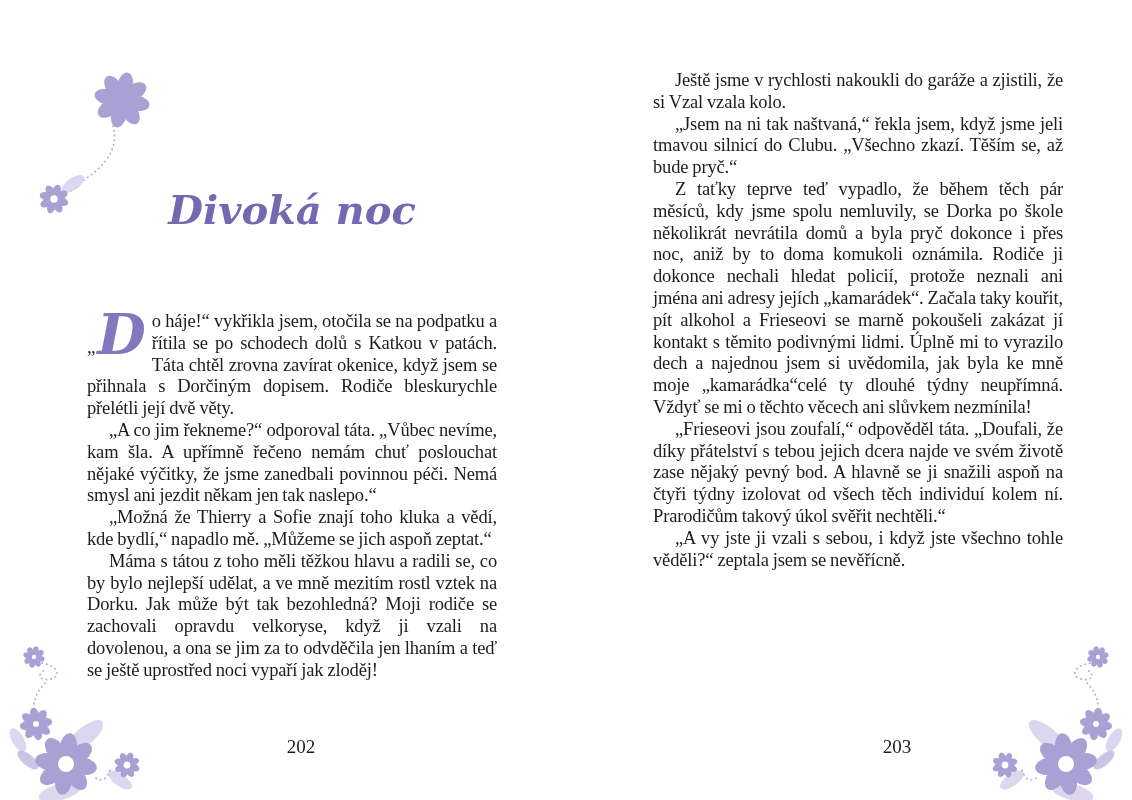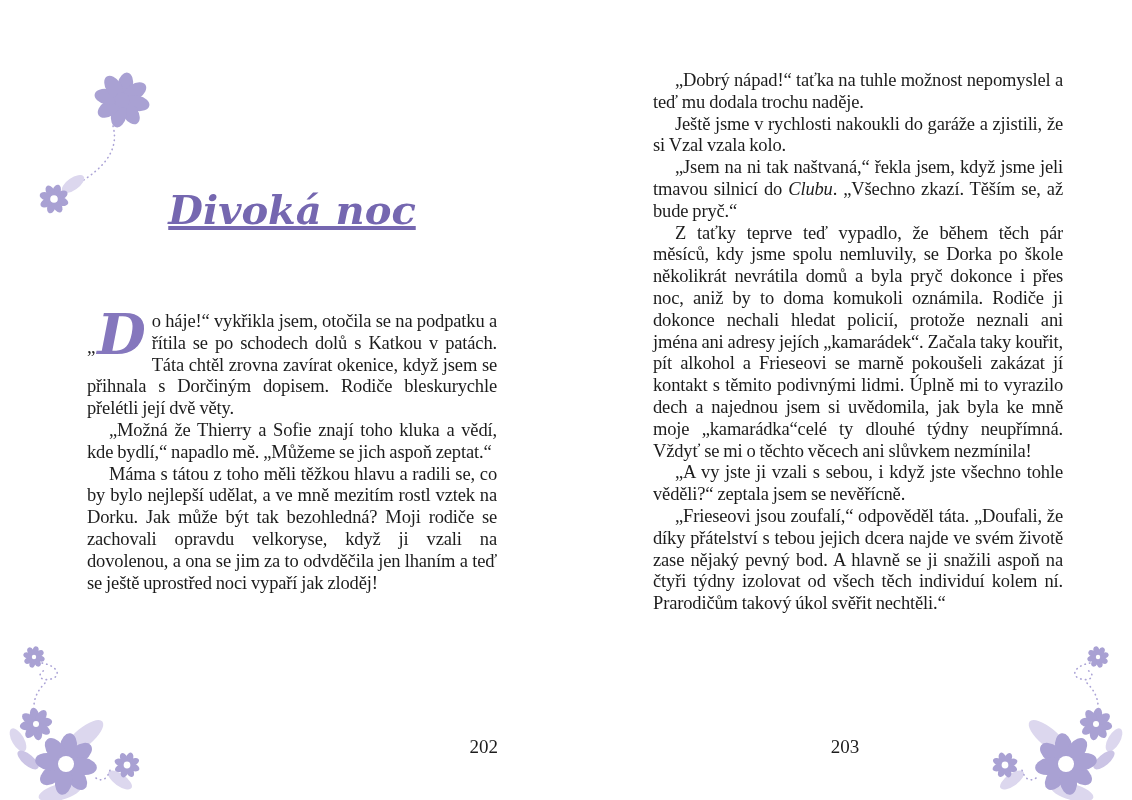--- a/index.html
+++ b/index.html
@@ -4,21 +4,21 @@
 <style>
   html,body{margin:0;padding:0;}
   body{
     width:1132px;height:800px;background:#ffffff;position:relative;
     overflow:hidden;font-family:"Liberation Serif", serif;color:#1c1c1c;
   }
   .spread{position:absolute;inset:0;}
   .chapter-title{
     position:absolute;left:87px;top:186px;width:410px;text-align:center;
     font-family:"DejaVu Serif", serif;font-style:italic;font-weight:700;
-    font-size:40px;color:#7567b0;letter-spacing:0px;text-decoration:underline;
+    font-size:40px;color:#7567b0;letter-spacing:0px;
   }
   .text-block{
     position:absolute;width:410px;
     font-size:18.5px;line-height:21.8px;text-align:justify;
     letter-spacing:-0.15px;word-spacing:-0.5px;
   }
   .left-body{left:87px;top:311px;}
   .right-body{left:653px;top:70px;}
   .text-block p{margin:0;text-indent:22px;}
   .text-block p.first{text-indent:0;}
@@ -28,27 +28,27 @@
   }
   .dc-quote{font-size:19px;line-height:16px;color:#1c1c1c;margin-right:2px;}
   .dropcap{
     font-family:"DejaVu Serif", serif;font-style:italic;font-weight:700;
     font-size:56px;line-height:42px;color:#8577bd;
   }
   .page-number{
     position:absolute;top:736px;width:410px;text-align:center;
     font-size:19px;
   }
-  .pn-left{left:88px;text-align:right;}
-  .pn-right{left:640px;}
+  .pn-left{left:96px;}
+  .pn-right{left:692px;}
   svg.deco{position:absolute;overflow:visible;}
   #deco-tl{left:25px;top:60px;width:140px;height:165px;}
   #deco-bl{left:0px;top:630px;width:150px;height:170px;}
   #deco-br{left:982px;top:630px;width:150px;height:170px;transform:scaleX(-1);}
-  .it{font-style:italic;}
+  .it{}
 </style>
 </head>
 <body>
 
 <div class="spread">
 
   <svg width="0" height="0" style="position:absolute" aria-hidden="true">
     <defs>
       <g id="fl8">
         <ellipse cx="0" cy="-11.5" rx="5.8" ry="9.5"></ellipse>
@@ -105,33 +105,33 @@
   <div>
     <div class="chapter-title">Divoká noc</div>
 
     <div class="text-block left-body">
       <p class="first">
         <span class="dropcap-wrap">
             <span class="dc-quote">„</span>
             <span class="dropcap">D</span>
           </span><span>o háje!“ vykřikla jsem, otočila se na podpatku a řítila se po schodech dolů s Katkou v patách. Táta chtěl zrovna zavírat okenice, když jsem se přihnala s Dorčiným dopisem. Rodiče bleskurychle přelétli její dvě věty.</span>
       </p>
+      <p>„A co jim řekneme?“ odporoval táta. „Vůbec nevíme, kam šla. A upřímně řečeno nemám chuť poslouchat nějaké výčitky, že jsme zanedbali povinnou péči. Nemá smysl ani jezdit někam jen tak naslepo.“</p>
       <p>„Možná že Thierry a Sofie znají toho kluka a vědí, kde bydlí,“ napadlo mě. „Můžeme se jich aspoň zeptat.“</p>
       <p>Máma s tátou z toho měli těžkou hlavu a radili se, co by bylo nejlepší udělat, a ve mně mezitím rostl vztek na Dorku. Jak může být tak bezohledná? Moji rodiče se zachovali opravdu velkoryse, když ji vzali na dovolenou, a ona se jim za to odvděčila jen lhaním a teď se ještě uprostřed noci vypaří jak zloděj!</p>
     </div>
 
     <div class="page-number pn-left">202</div>
   </div>
 
   <div>
     <div class="text-block right-body">
-      <p>„Dobrý nápad!“ taťka na tuhle možnost nepomyslel a teď mu dodala trochu naděje.</p>
       <p>Ještě jsme v rychlosti nakoukli do garáže a zjistili, že si Vzal vzala kolo.</p>
       <p><span>„Jsem na ni tak naštvaná,“ řekla jsem, když jsme jeli tmavou silnicí do </span><span class="it">Clubu</span><span>. „Všechno zkazí. Těším se, až bude pryč.“</span></p>
       <p>Z taťky teprve teď vypadlo, že během těch pár měsíců, kdy jsme spolu nemluvily, se Dorka po škole několikrát nevrátila domů a byla pryč dokonce i přes noc, aniž by to doma komukoli oznámila. Rodiče ji dokonce nechali hledat policií, protože neznali ani jména ani adresy jejích „kamarádek“. Začala taky kouřit, pít alkohol a Frieseovi se marně pokoušeli zakázat jí kontakt s těmito podivnými lidmi. Úplně mi to vyrazilo dech a najednou jsem si uvědomila, jak byla ke mně moje „kamarádka“celé ty dlouhé týdny neupřímná. Vždyť se mi o těchto věcech ani slůvkem nezmínila!</p>
+      <p>„Frieseovi jsou zoufalí,“ odpověděl táta. „Doufali, že díky přátelství s tebou jejich dcera najde ve svém životě zase nějaký pevný bod. A hlavně se ji snažili aspoň na čtyři týdny izolovat od všech těch individuí kolem ní. Prarodičům takový úkol svěřit nechtěli.“</p>
       <p>„A vy jste ji vzali s sebou, i když jste všechno tohle věděli?“ zeptala jsem se nevěřícně.</p>
-      <p>„Frieseovi jsou zoufalí,“ odpověděl táta. „Doufali, že díky přátelství s tebou jejich dcera najde ve svém životě zase nějaký pevný bod. A hlavně se ji snažili aspoň na čtyři týdny izolovat od všech těch individuí kolem ní. Prarodičům takový úkol svěřit nechtěli.“</p>
     </div>
 
     <div class="page-number pn-right">203</div>
   </div>
 
 </div>
 
 </body></html>

